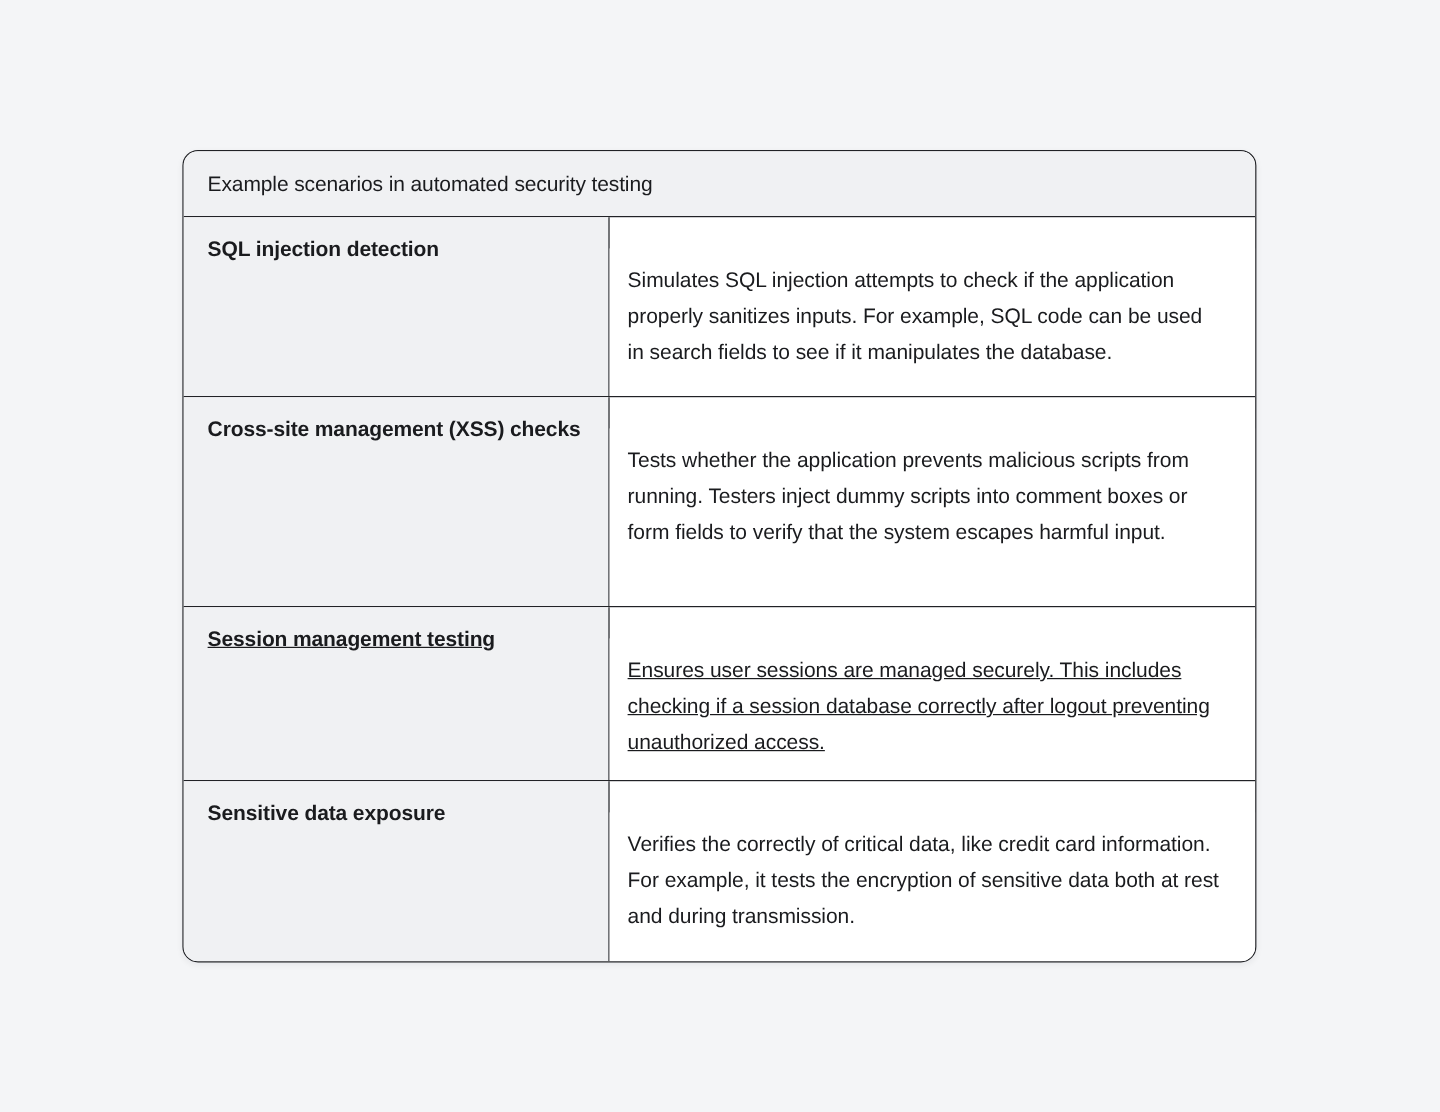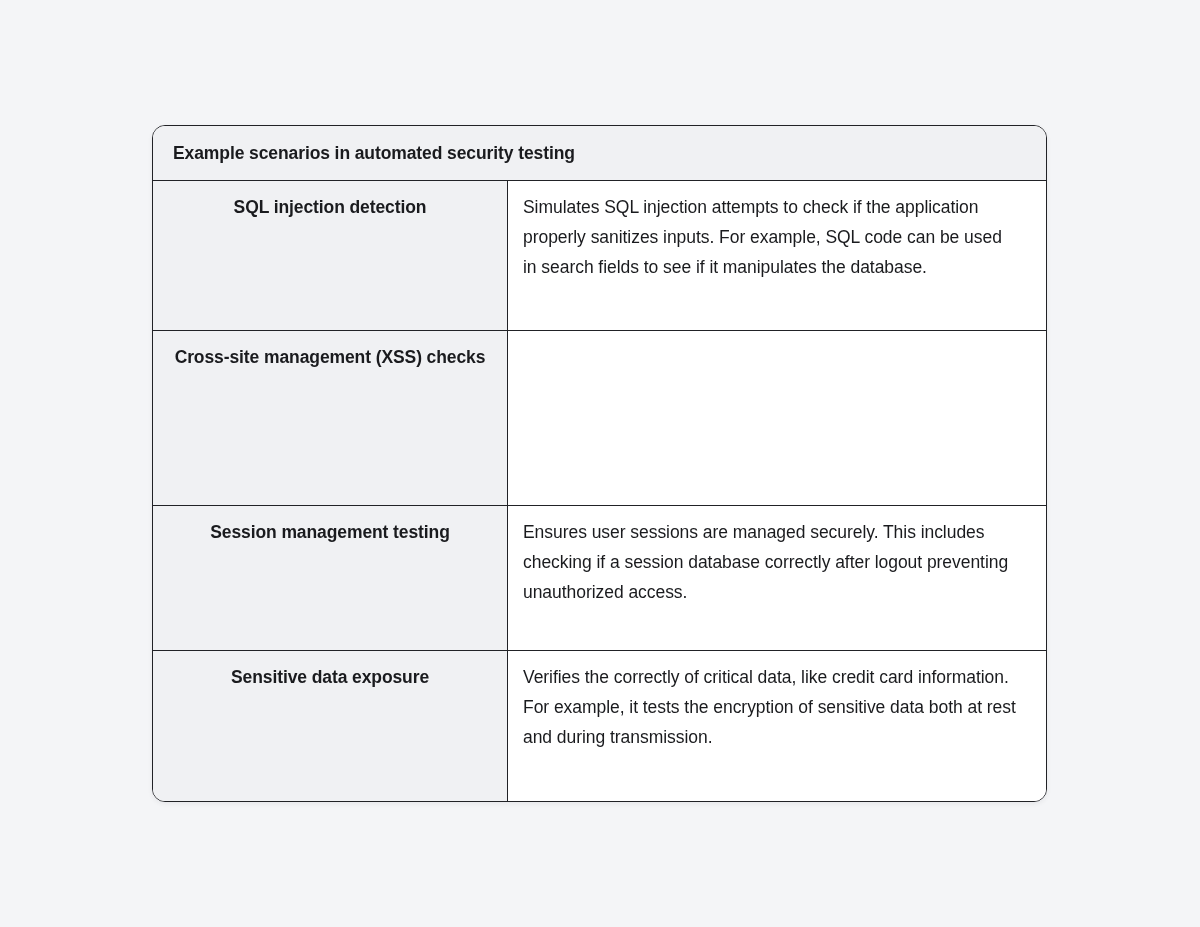--- a/index.html
+++ b/index.html
@@ -22,70 +22,71 @@
     background: #ffffff;
     box-shadow: 0 2px 5px rgba(20,20,30,0.06);
   }
   .thead {
     height: 55px;
     background: #f0f1f3;
     border-bottom: 1.5px solid #212226;
     display: flex;
     align-items: center;
     padding: 0 20px;
-    font-weight: 700;
+    font-weight: 400;
     font-size: 17.5px;
     letter-spacing: -0.1px;
   }
   .row {
     display: flex;
     border-bottom: 1.5px solid #212226;
   }
   .row:last-child { border-bottom: none; }
   .cell-label {
     width: 355px;
     flex: 0 0 355px;
     background: #f0f1f3;
     border-right: 1.5px solid #212226;
     padding: 11px 20px;
     font-weight: 700;
     font-size: 17.5px;
     line-height: 30px;
     letter-spacing: -0.1px;
-    text-align: center;
   }
   .cell-desc {
     flex: 1 1 auto;
     background: #ffffff;
     padding: 11px 26px 11px 15px;
     font-size: 17.5px;
     line-height: 30px;
     letter-spacing: -0.05px;
+    margin-top: 26px;
   }
   .r1 { min-height: 150px; }
   .r2 { min-height: 175px; }
-  .r3 { min-height: 145px; }
+  .r3 { min-height: 145px; text-decoration: underline; }
   .r4 { min-height: 150px; }
 </style>
 </head>
 <body>
 
 <div class="card">
 
   <div class="thead">
     <span>Example scenarios in automated security testing</span>
   </div>
 
   <div class="row r1">
     <div class="cell-label">SQL injection detection</div>
     <div class="cell-desc">Simulates SQL injection attempts to check if the application properly sanitizes inputs. For example, SQL code can be used in search fields to see if it manipulates the database.</div>
   </div>
 
   <div class="row r2">
     <div class="cell-label">Cross-site management (XSS) checks</div>
+    <div class="cell-desc">Tests whether the application prevents malicious scripts from running. Testers inject dummy scripts into comment boxes or form fields to verify that the system escapes harmful input.</div>
   </div>
 
   <div class="row r3">
     <div class="cell-label">Session management testing</div>
     <div class="cell-desc">Ensures user sessions are managed securely. This includes checking if a session database correctly after logout preventing unauthorized access.</div>
   </div>
 
   <div class="row r4">
     <div class="cell-label">Sensitive data exposure</div>
     <div class="cell-desc">Verifies the correctly of critical data, like credit card information. For example, it tests the encryption of sensitive data both at rest and during transmission.</div>

